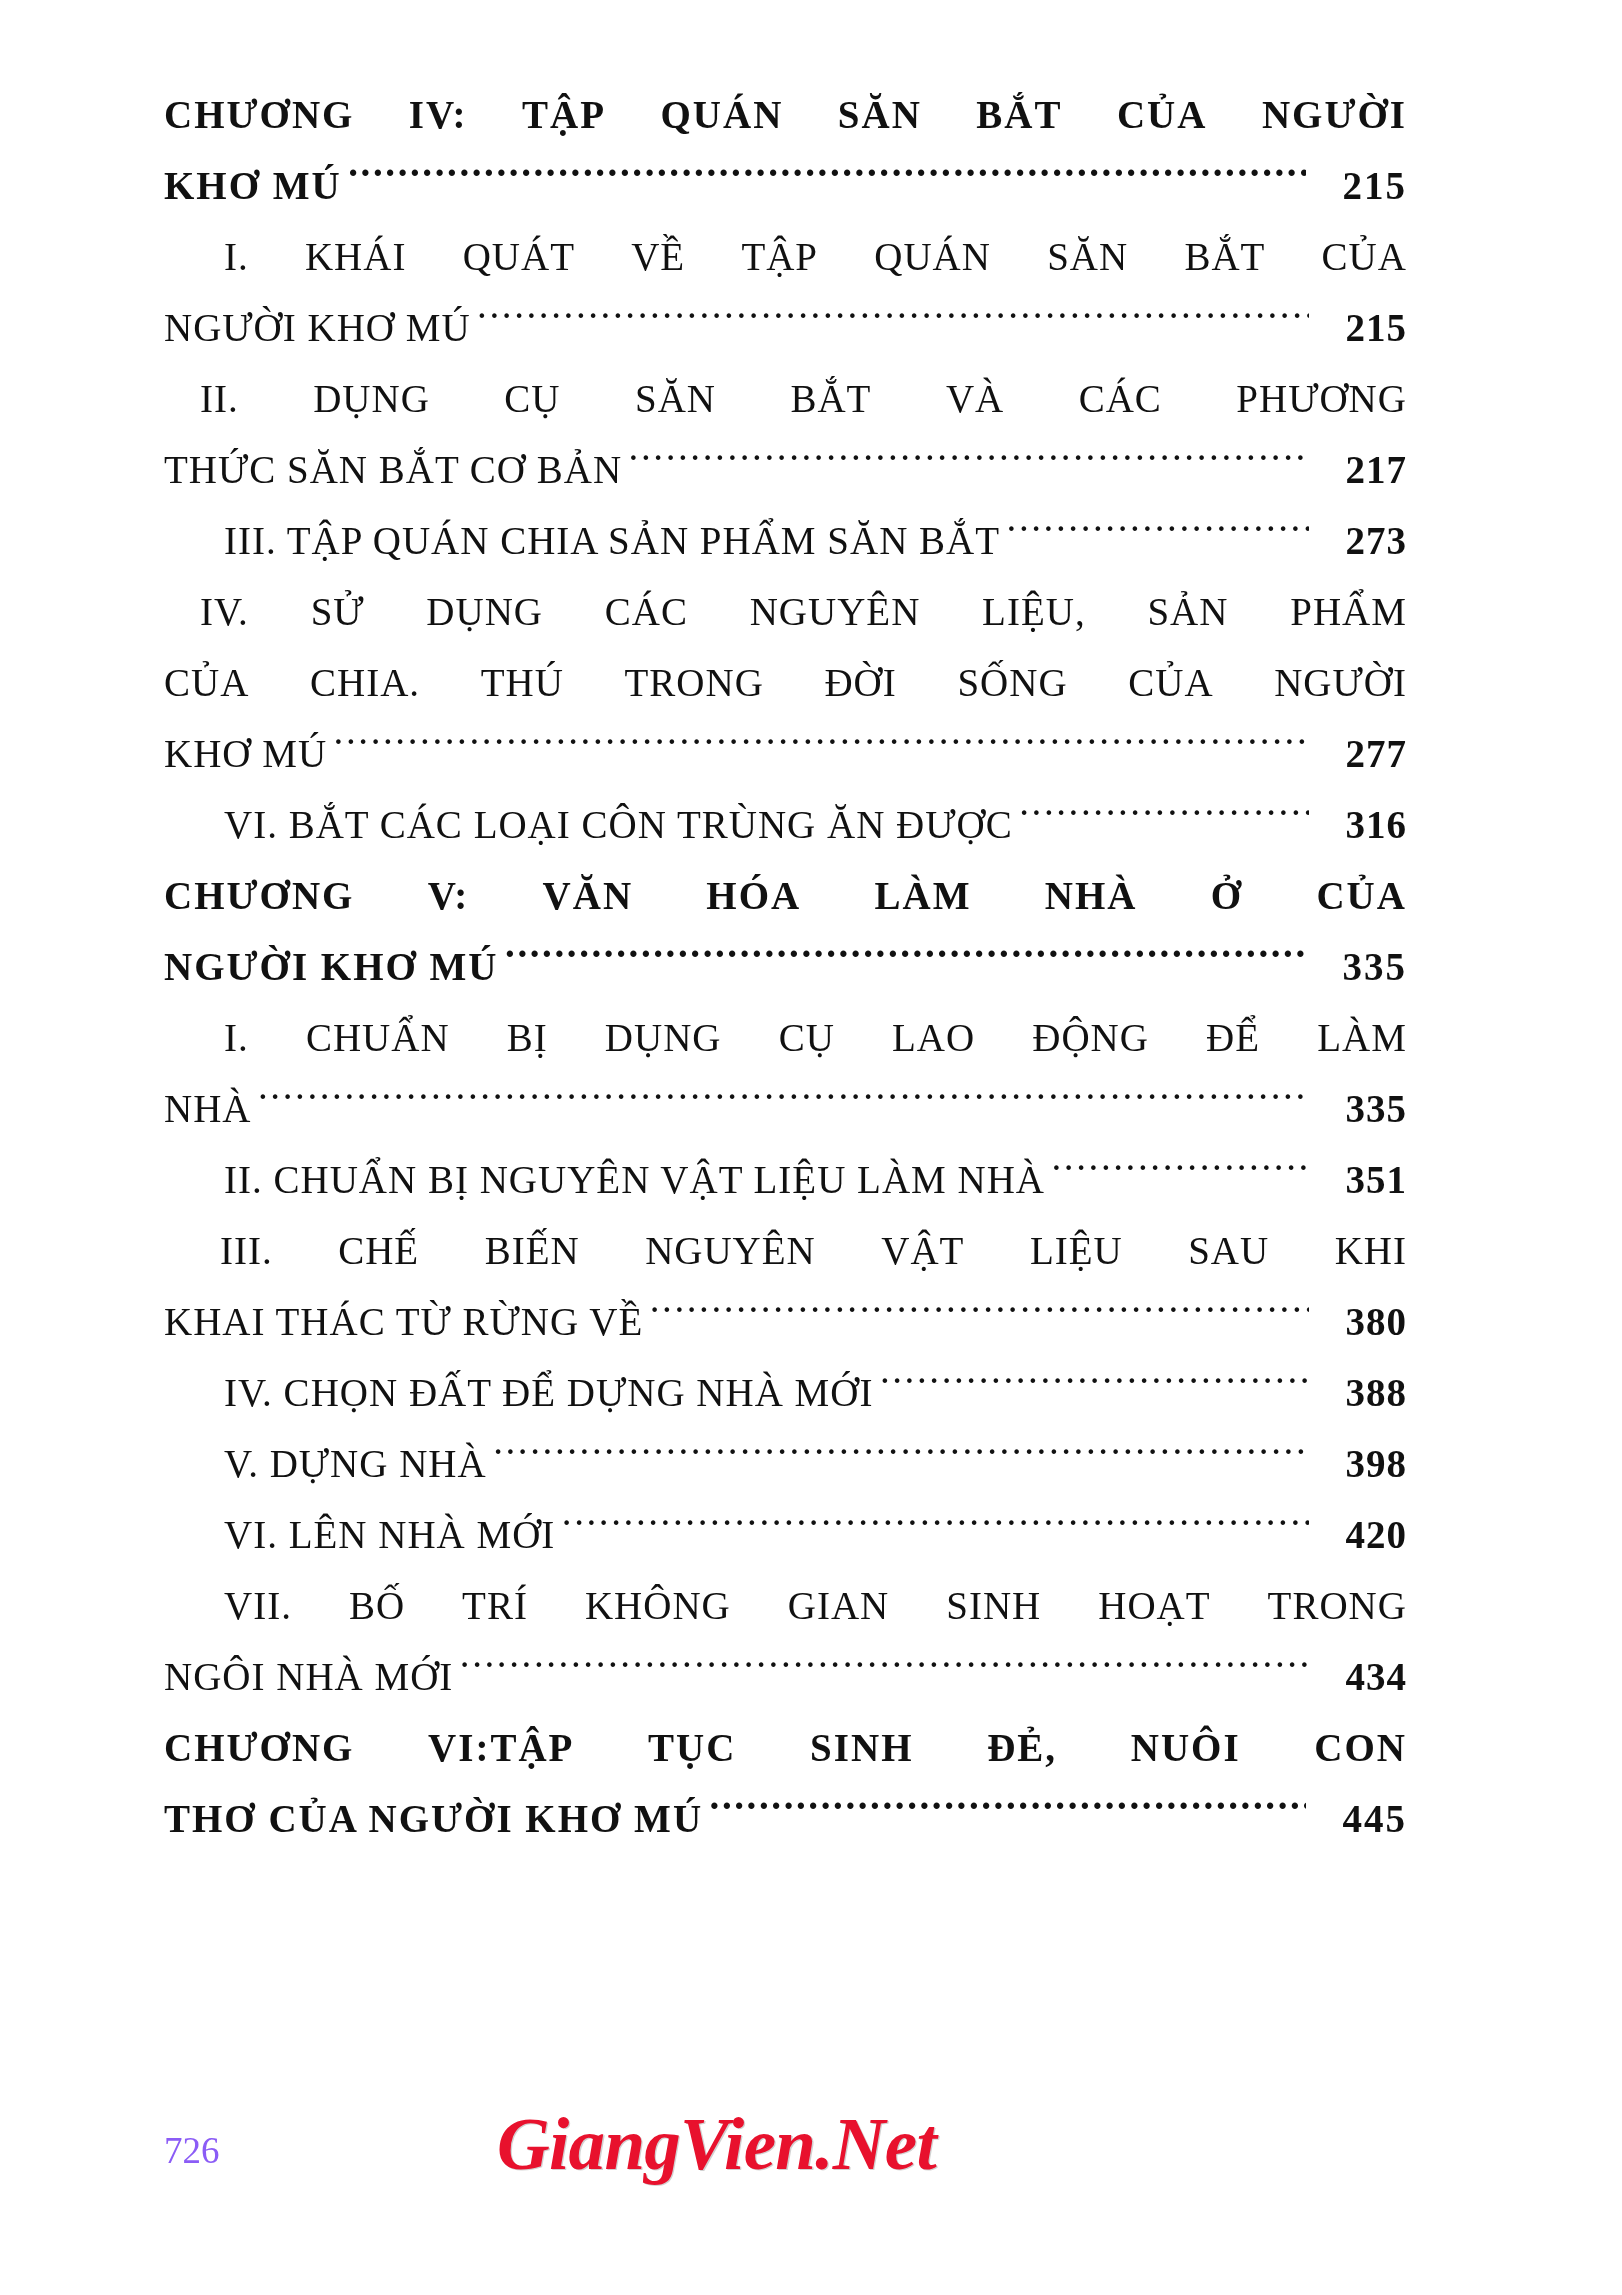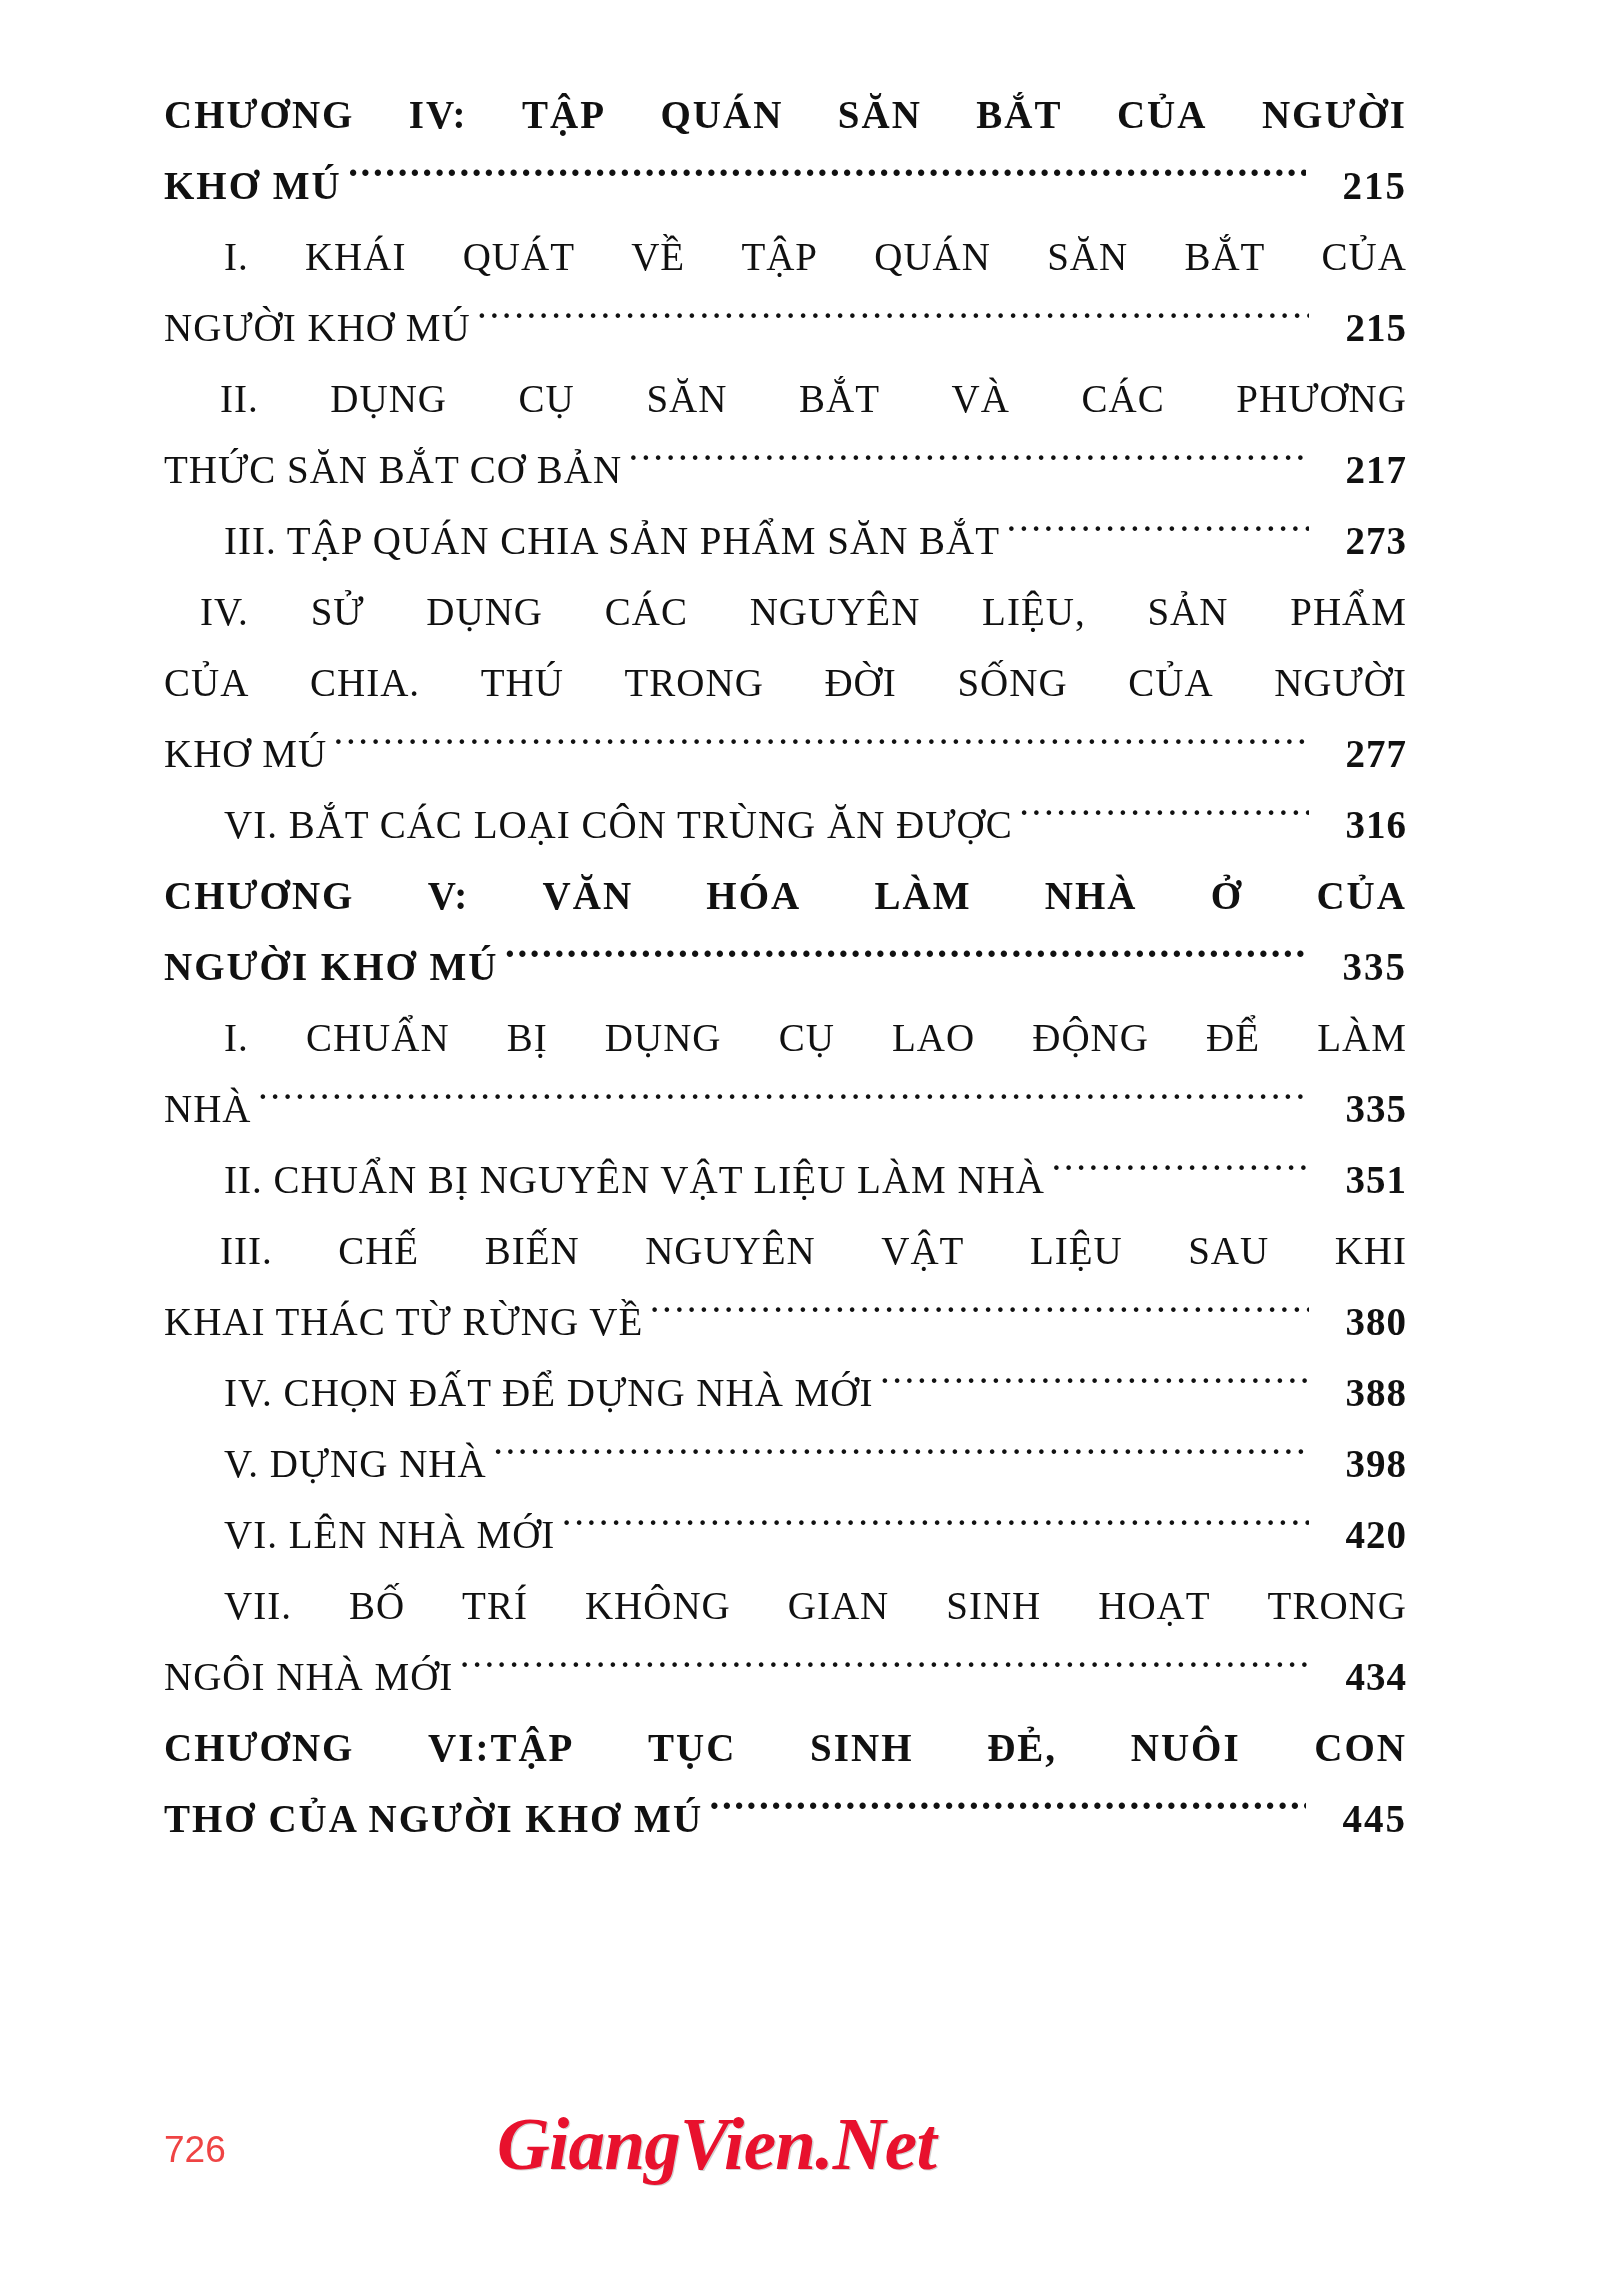--- a/index.html
+++ b/index.html
@@ -79,22 +79,22 @@
     font-weight: bold;
     font-size: 39px;
     margin-left: 33px;
   }
   .line.chapter .pagenum { font-weight: bold; }
   .folio {
     position: absolute;
     left: 164px;
     top: 2129px;
     font-size: 37px;
-    font-family: Liberation Sans, sans-serif;
-    color: #ef4444;
+    font-family: Liberation Serif, serif;
+    color: #8b5cf6;
   }
   .watermark {
     position: absolute;
     left: 497px;
     top: 2103px;
     font-family: Liberation Serif, serif;
     font-weight: bold;
     font-style: italic;
     font-size: 73px;
     color: #e8112d;
@@ -128,21 +128,21 @@
             <span>VỀ</span>
             <span>TẬP</span>
             <span>QUÁN</span>
             <span>SĂN</span>
             <span>BẮT</span>
             <span>CỦA</span>
           </span></div>
         <div class="line"><span class="txt">NGƯỜI KHƠ MÚ</span><span class="leader"></span><span class="pagenum">215</span></div>
       </div>
       <div class="entry">
-        <div class="line indent"><span class="txt justify" style="margin-left: 56px;">
+        <div class="line indent"><span class="txt justify" style="margin-left: 36px;">
             <span>II.</span>
             <span>DỤNG</span>
             <span>CỤ</span>
             <span>SĂN</span>
             <span>BẮT</span>
             <span>VÀ</span>
             <span>CÁC</span>
             <span>PHƯƠNG</span>
           </span></div>
         <div class="line"><span class="txt">THỨC SĂN BẮT CƠ BẢN</span><span class="leader"></span><span class="pagenum">217</span></div>

